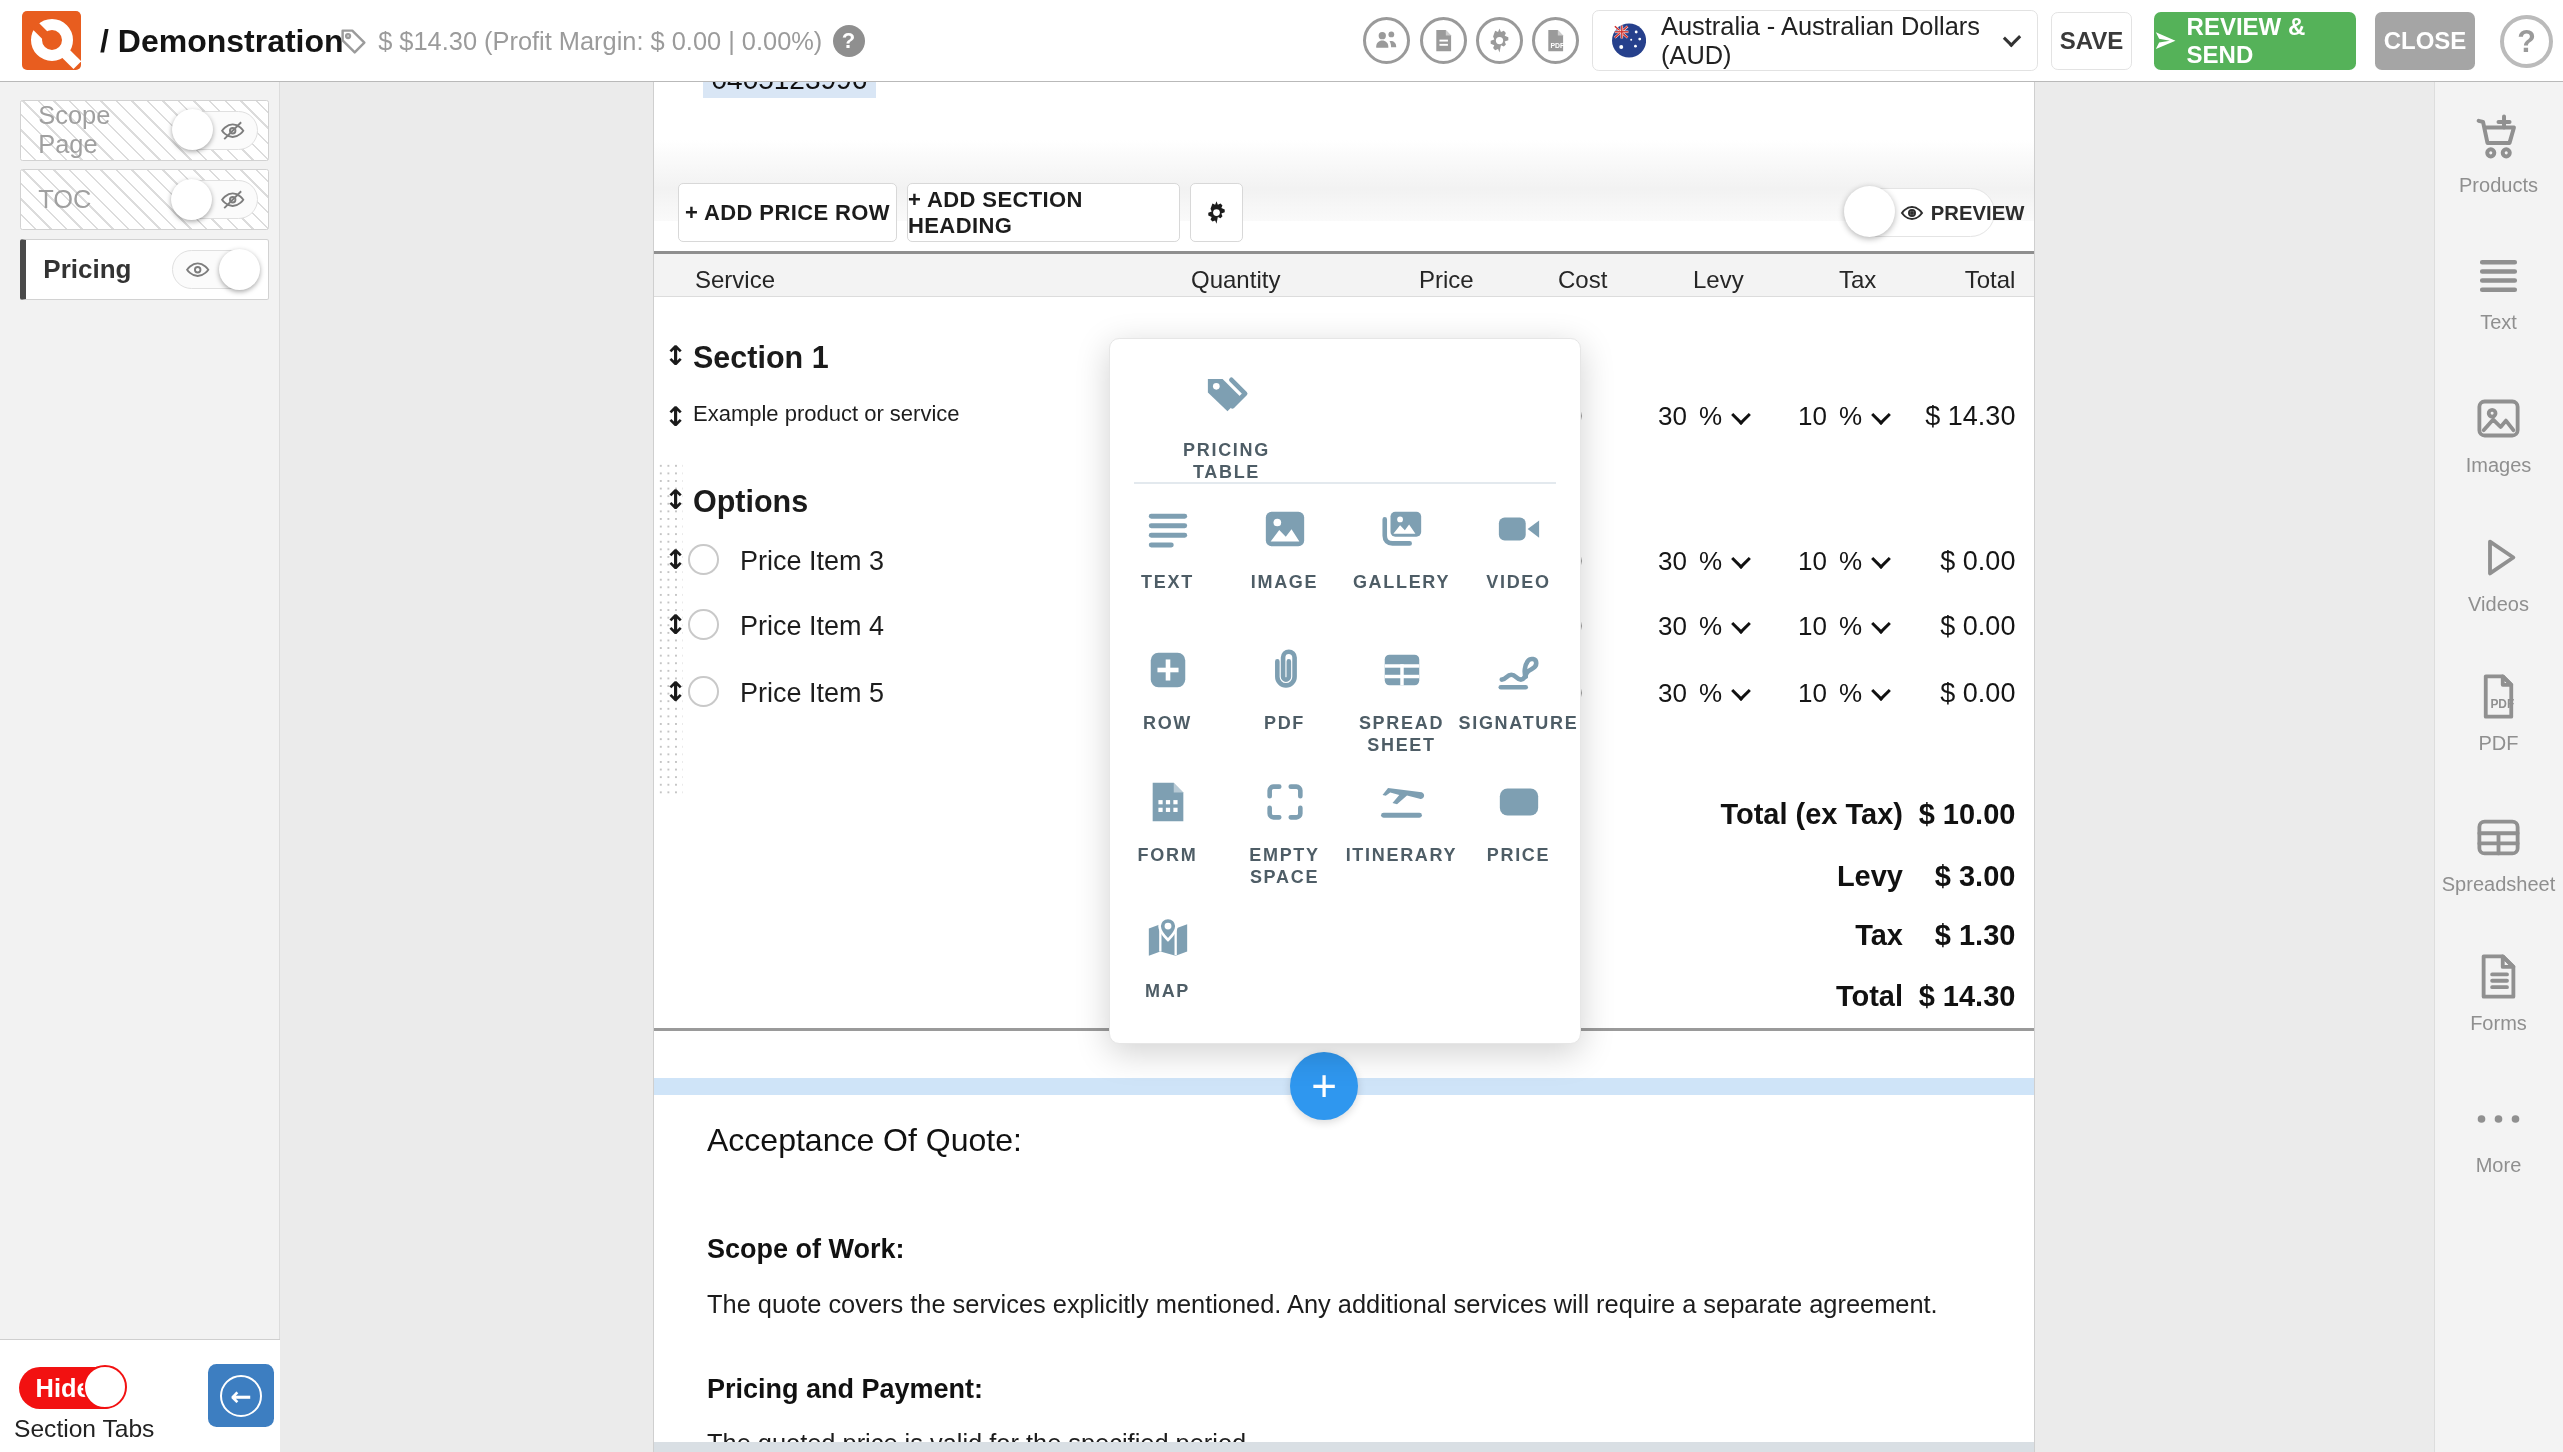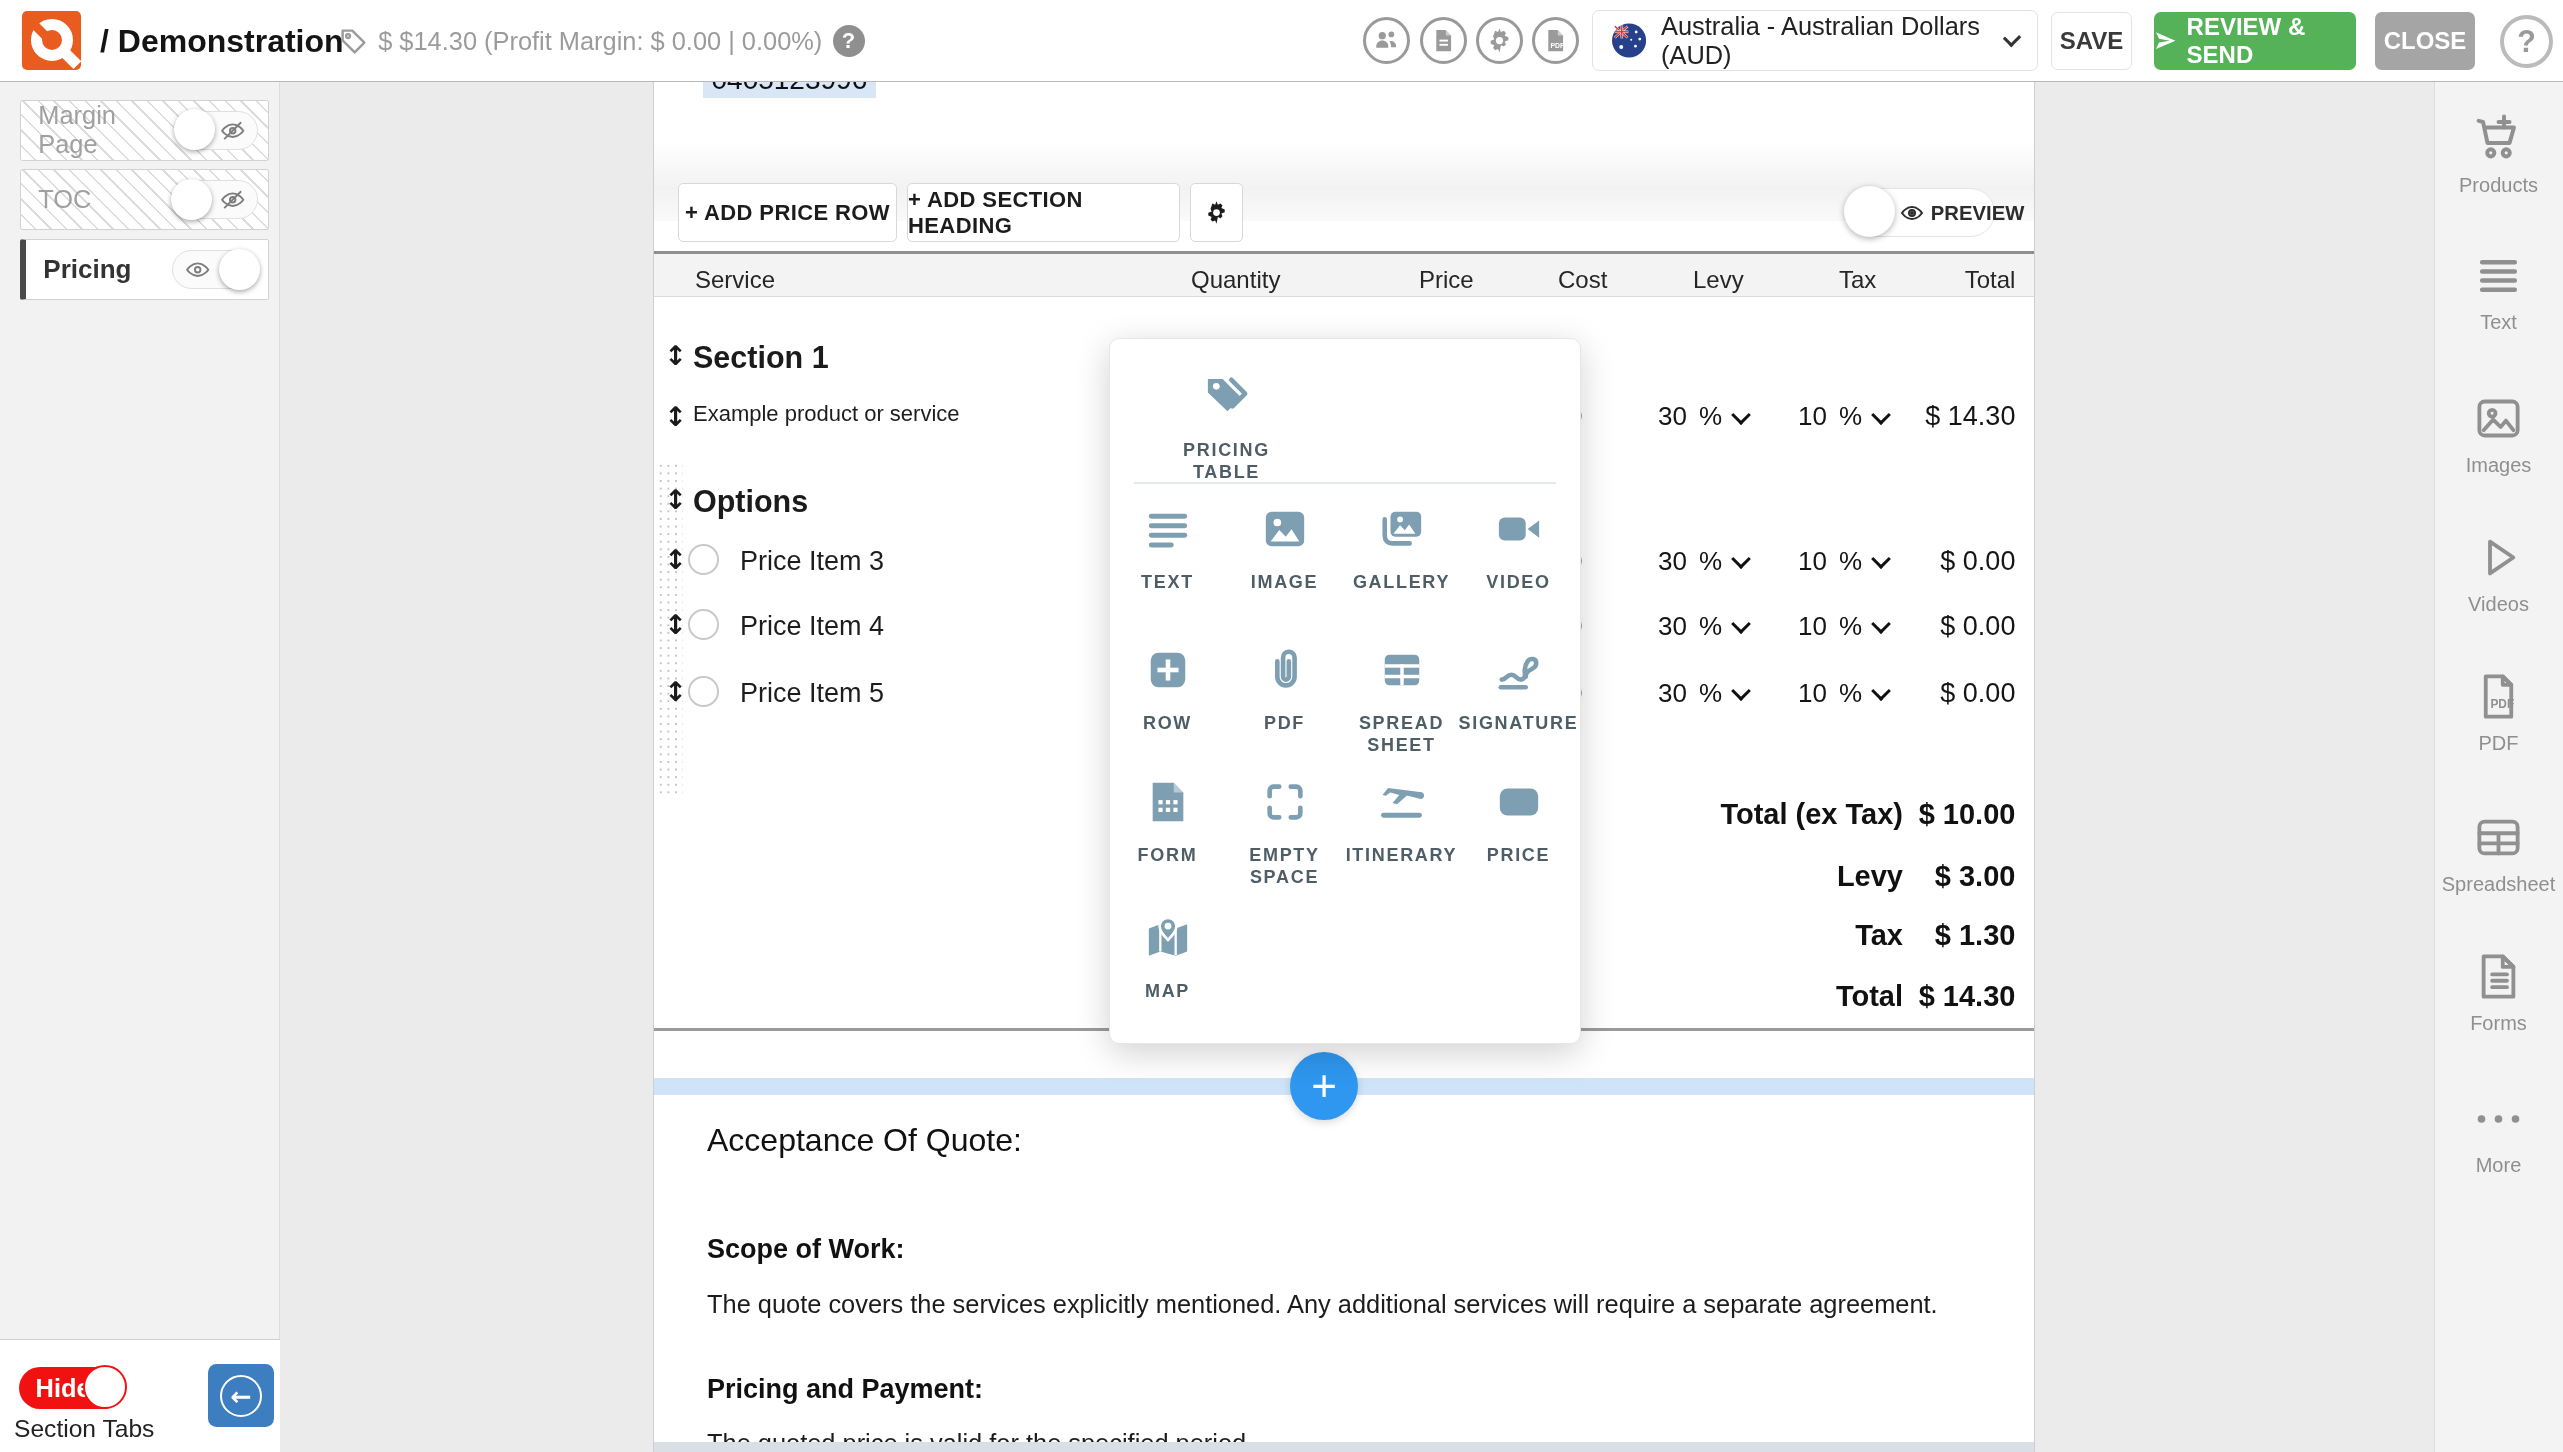--- a/index.html
+++ b/index.html
@@ -198,21 +198,21 @@
           <path d="M2 21L23 12 2 3l3.5 7L17 12 5.5 14 2 21z"></path>
         </svg>
       <span>REVIEW &amp; SEND</span>
     </div>
     <div class="btn btn-close">CLOSE</div>
     <div class="help-out">?</div>
   </header>
 
   <aside class="lsb">
     <div class="sec-item striped" style="top:18.6px">
-      <span class="t">Margin Page</span>
+      <span class="t">Scope Page</span>
       <span class="toggle">
         <span class="knob l"></span>
         <span class="tog-ico r">
           <svg width="25.4" height="25.4" viewBox="0 0 24 24" fill="none" stroke="#7d7d7d" stroke-width="1.8">
               <path d="M2 12s4-6 10-6 10 6 10 6-4 6-10 6-10-6-10-6z"></path>
               <circle cx="12" cy="12" r="2.6"></circle>
               <path d="M4 20L20 4"></path>
             </svg>
         </span>
       </span>

